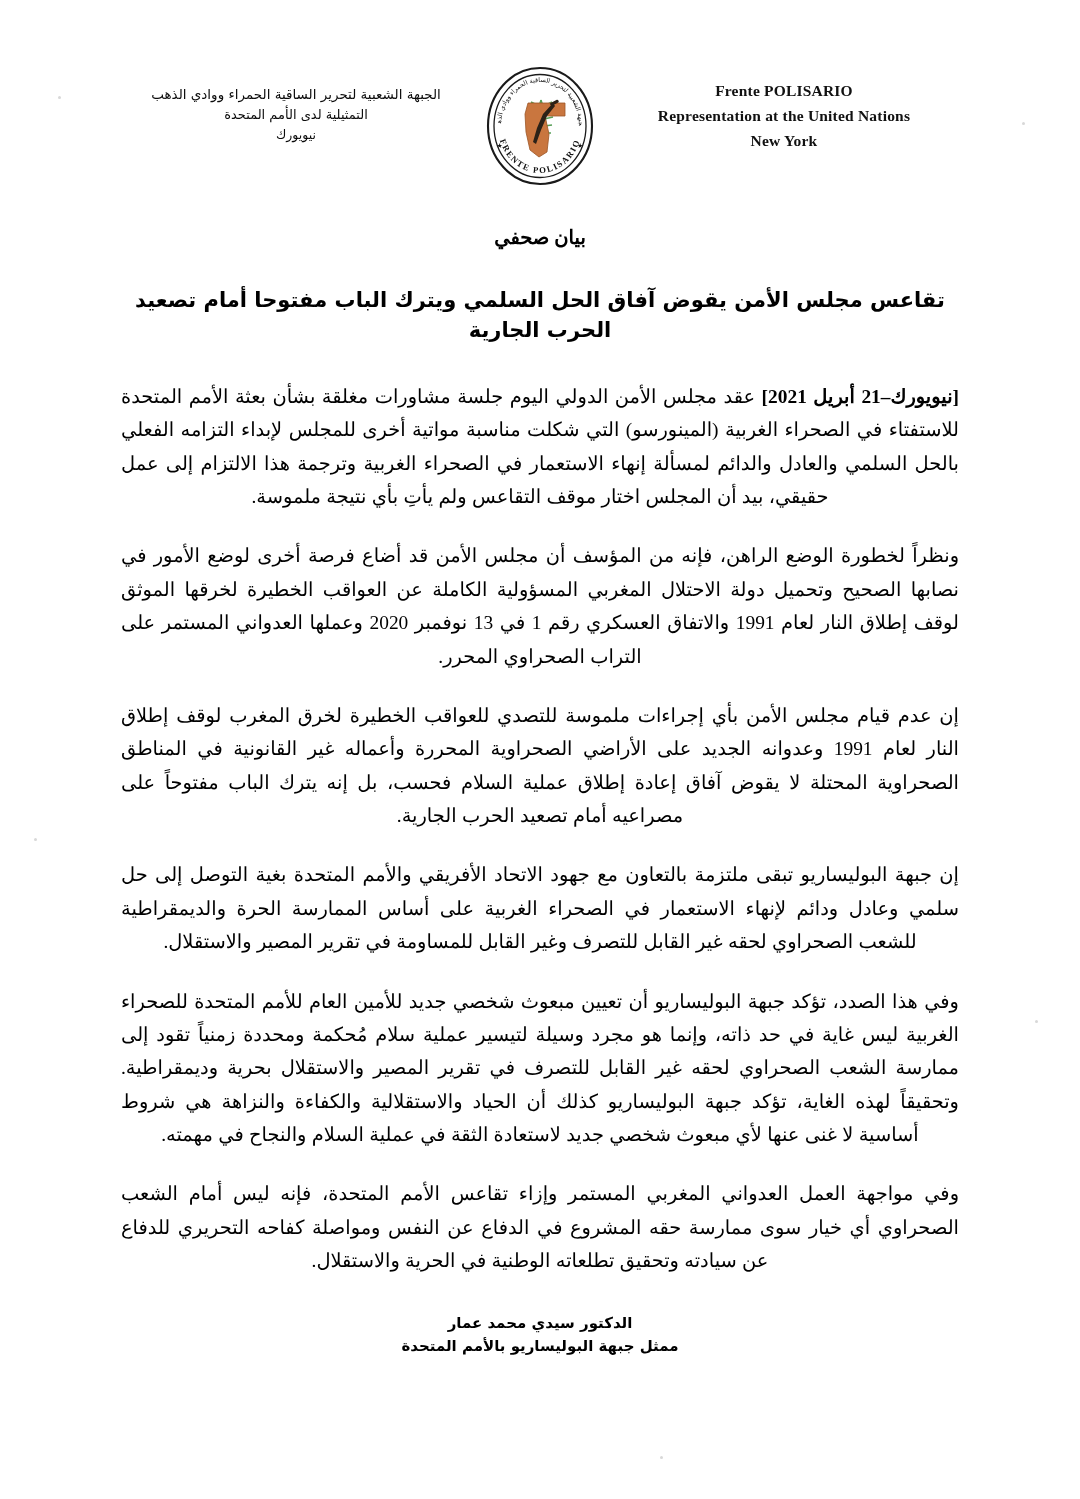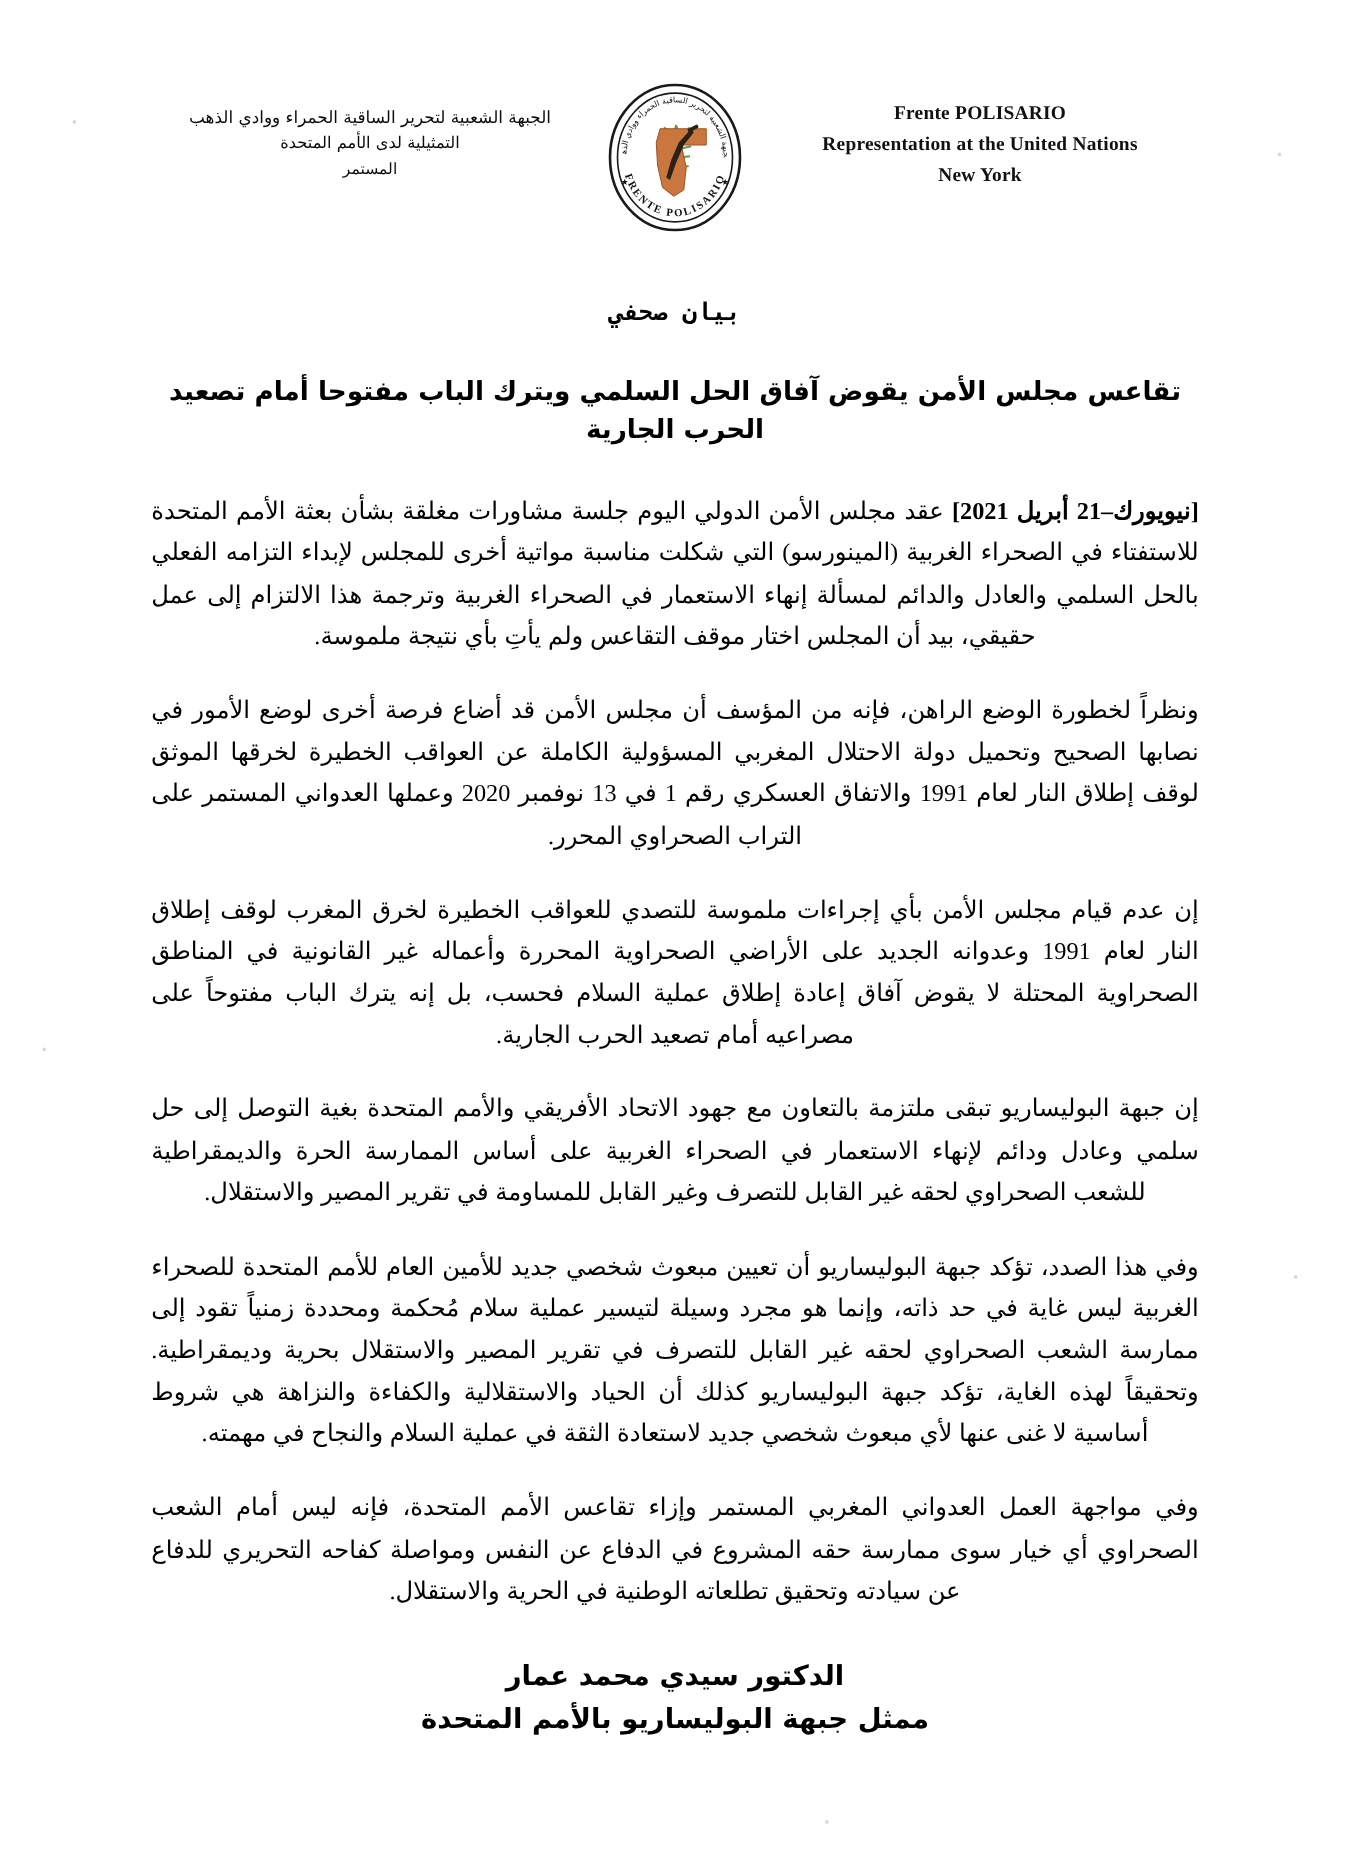--- a/index.html
+++ b/index.html
@@ -82,24 +82,24 @@
   
   .doc-body {
     direction: rtl;
     margin: 0 auto;
     width: 838px;
     padding-top: 16px;
   }
 
   .kicker {
     text-align: center;
-    font-family: Liberation Mono, monospace;
+    font-family: Liberation Serif, serif;
     font-weight: bold;
     font-size: 19.5px;
-    margin-top: 32px;
+    margin-top: 20px;
     margin-bottom: 30px;
     letter-spacing: 0px;
   }
 
   .headline {
     text-align: center;
     font-family: "DejaVu Sans", "Liberation Sans", sans-serif;
     font-weight: bold;
     font-size: 21px;
     line-height: 1.45;
@@ -118,21 +118,21 @@
     word-spacing: 0.5px;
   }
   .para.first { margin-bottom: 26px; }
   .para b { font-weight: bold; margin-top: 33px; }
 
   .sig {
     margin-top: 34px;
     text-align: center;
     font-family: "DejaVu Sans", "Liberation Sans", sans-serif;
     font-weight: bold;
-    font-size: 22px;
+    font-size: 15px;
     line-height: 1.55;
   }
   .sig .sig-line { display: block; }
 
   
   .speck {
     position: absolute;
     background: #d8d8d8;
     border-radius: 50%;
     pointer-events: none;
@@ -188,21 +188,21 @@
         <g>
           <path d="M72 41 L62 52 L56 66 L52 80 L55 82 L60 68 L66 54 L74 44 Z" fill="#2B2117"></path>
           <rect x="69" y="39.5" width="9" height="3" rx="1" fill="#2B2117" transform="rotate(-28 73 41)"></rect>
         </g>
       </svg>
     </div>
 
     <div class="lh-ar">
       <div class="ar-line l1">الجبهة الشعبية لتحرير الساقية الحمراء ووادي الذهب</div>
       <div class="ar-line l2">التمثيلية لدى الأمم المتحدة</div>
-      <div class="ar-line l3">المستمر</div>
+      <div class="ar-line l3">نيويورك</div>
     </div>
   </div>
 
   <div class="doc-body">
 
     <div class="kicker">بيان صحفي</div>
 
     <div class="headline">تقاعس مجلس الأمن يقوض آفاق الحل السلمي ويترك الباب مفتوحا أمام تصعيد الحرب الجارية</div>
 
     <p class="para first"><b>[نيويورك–21 أبريل 2021]</b><span> عقد مجلس الأمن الدولي اليوم جلسة مشاورات مغلقة بشأن بعثة الأمم المتحدة للاستفتاء في الصحراء الغربية (المينورسو) التي شكلت مناسبة مواتية أخرى للمجلس لإبداء التزامه الفعلي بالحل السلمي والعادل والدائم لمسألة إنهاء الاستعمار في الصحراء الغربية وترجمة هذا الالتزام إلى عمل حقيقي، بيد أن المجلس اختار موقف التقاعس ولم يأتِ بأي نتيجة ملموسة.</span></p>

